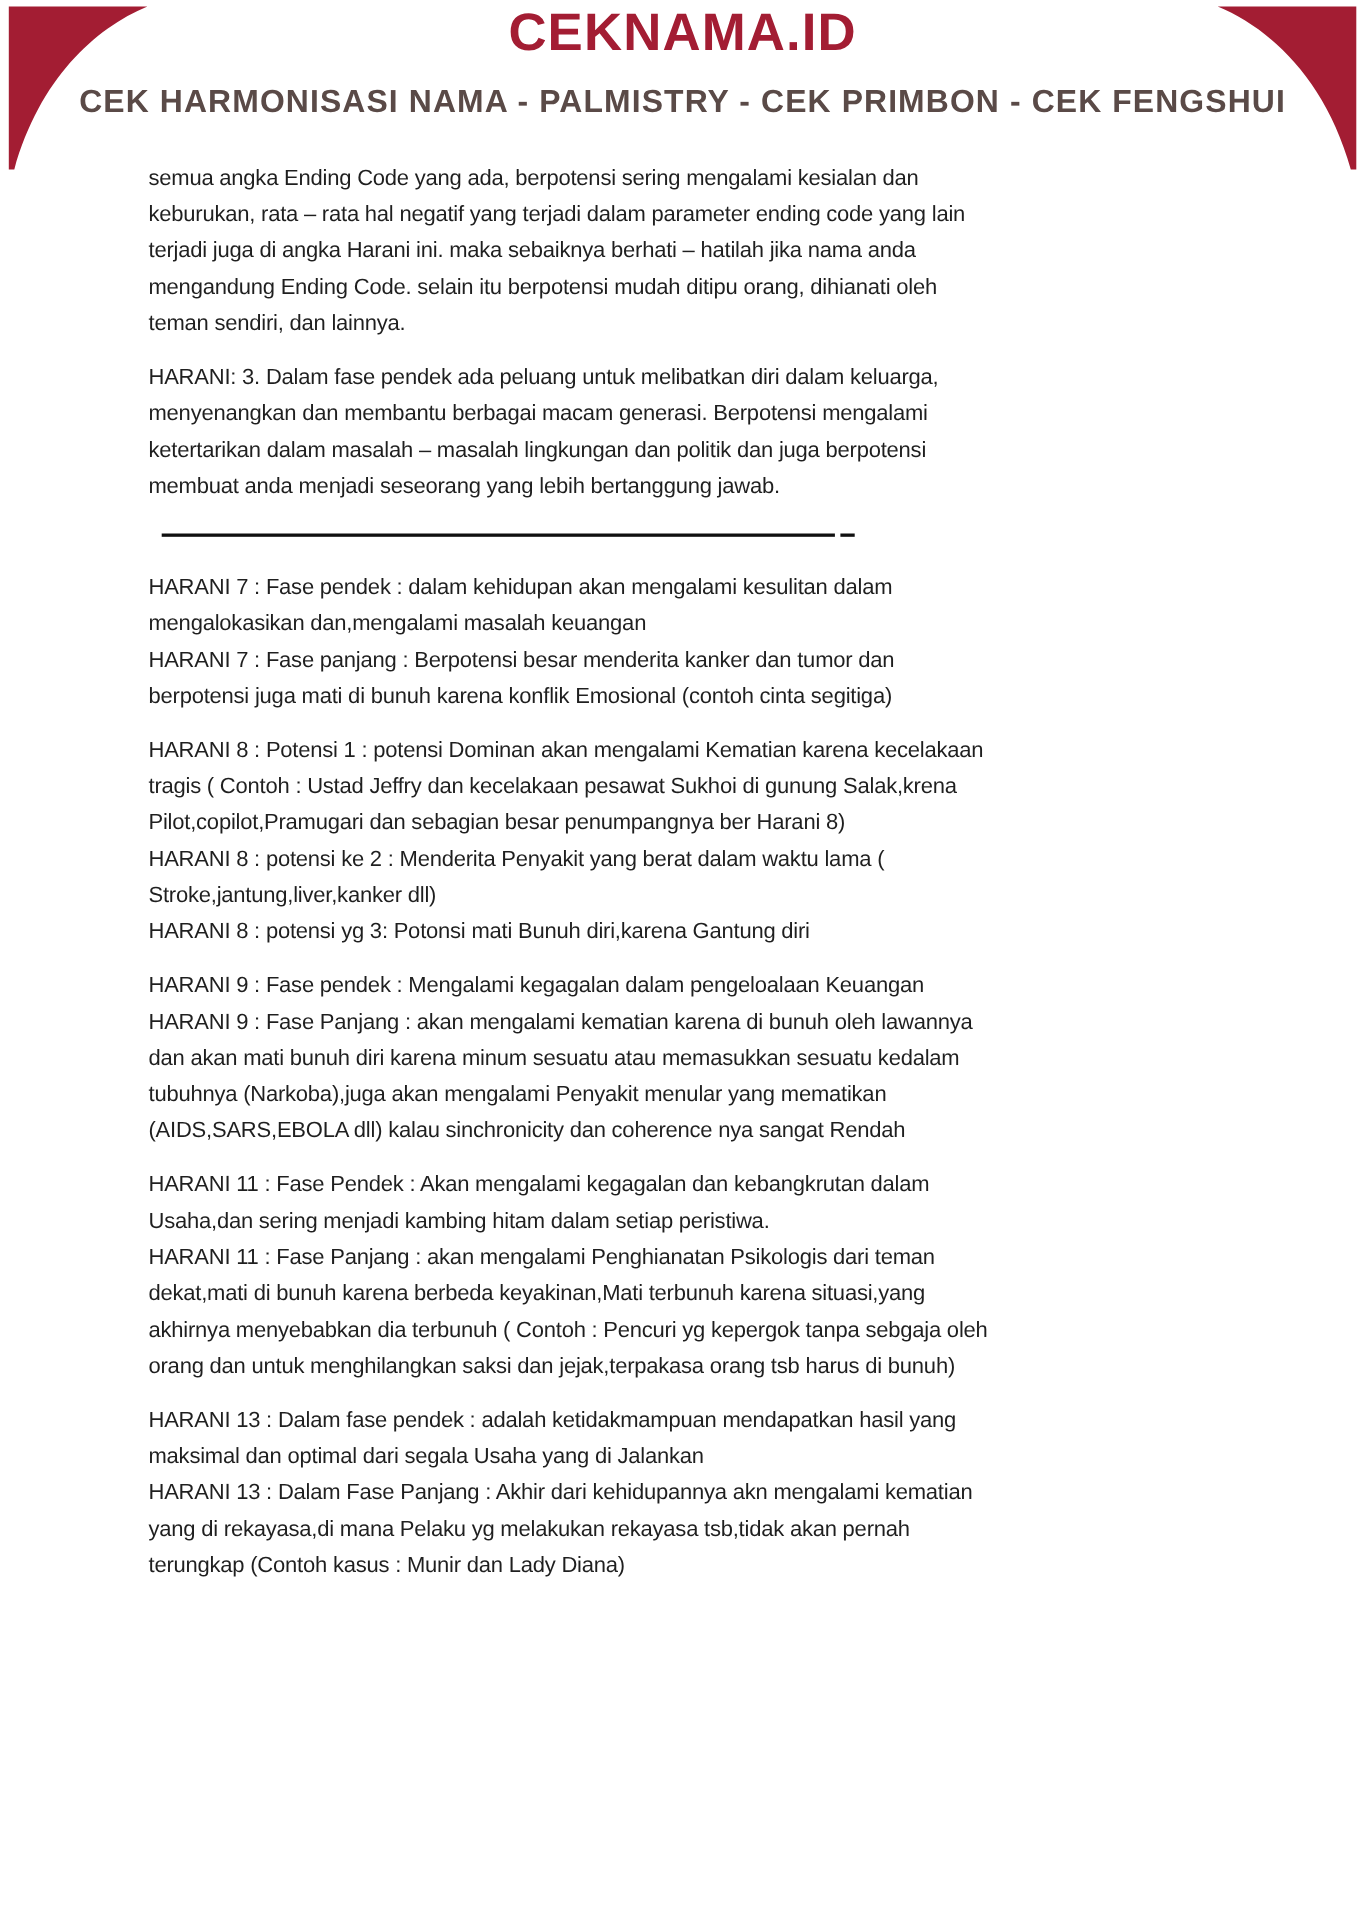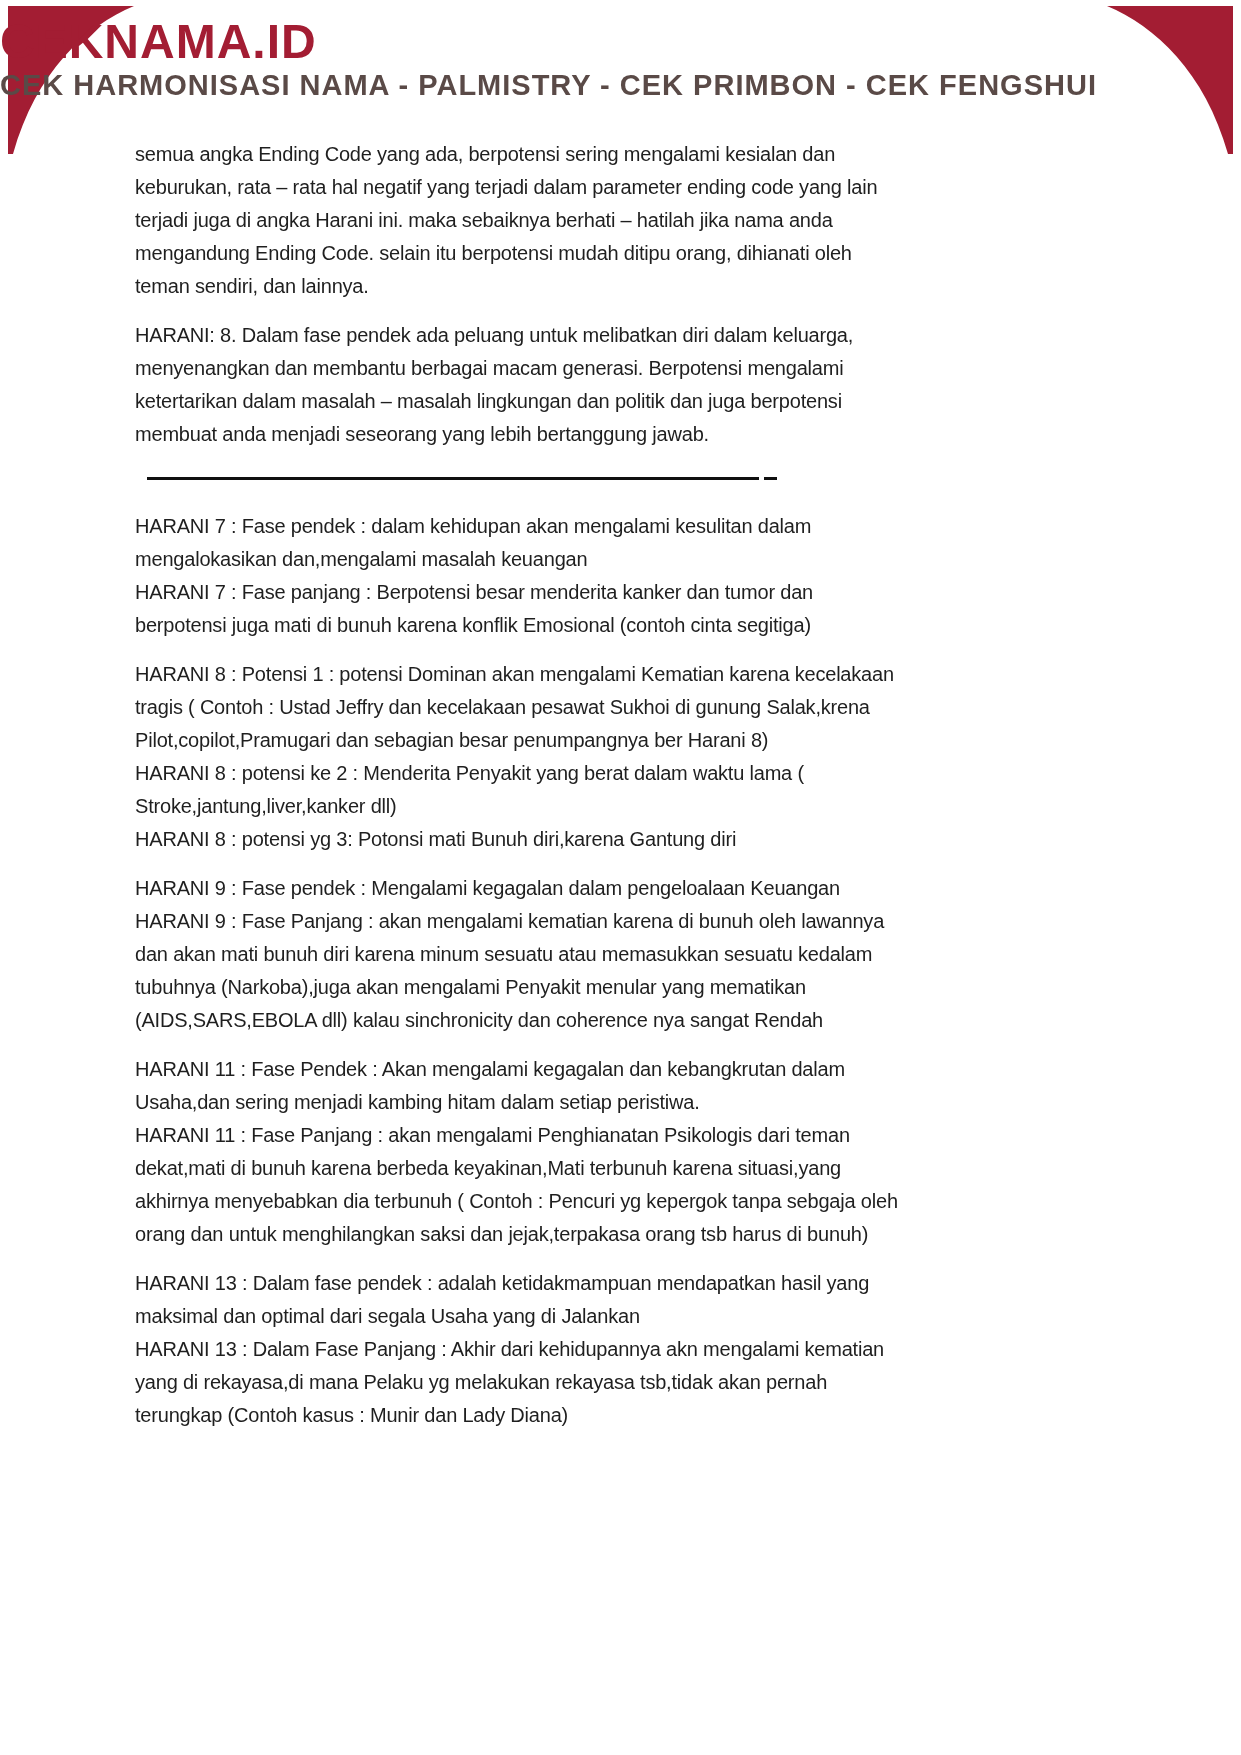--- a/index.html
+++ b/index.html
@@ -17,32 +17,32 @@
   }
   .corner {
     position: absolute;
     top: 0;
   }
   .corner.left  { left: 0; }
   .corner.right { right: 0; }
 
   header {
     position: relative;
-    padding-top: 18px;
-    text-align: left;
+    padding-top: 6px;
+    text-align: center;
   }
   .logo {
     font-size: 48px;
     line-height: 48px;
     font-weight: bold;
     letter-spacing: 1px;
     color: #A31D33;
   }
   .tagline {
-    margin-top: 4px;
+    margin-top: 24px;
     font-size: 29px;
     line-height: 30px;
     font-weight: bold;
     letter-spacing: 1px;
     color: #5A4A47;
   }
 
   main.body {
     margin: 38px 120px 0 135px;
     width: 975px;
@@ -91,21 +91,21 @@
     <div class="tagline">CEK HARMONISASI NAMA - PALMISTRY - CEK PRIMBON - CEK FENGSHUI</div>
   </header>
 
   <main class="body">
     <p>semua angka Ending Code yang ada, berpotensi sering mengalami kesialan dan
 keburukan, rata – rata hal negatif yang terjadi dalam parameter ending code yang lain
 terjadi juga di angka Harani  ini. maka sebaiknya berhati – hatilah jika nama anda
 mengandung Ending Code. selain itu berpotensi mudah ditipu orang, dihianati oleh
 teman sendiri, dan lainnya.</p>
 
-    <p>HARANI: 8. Dalam fase pendek ada peluang untuk melibatkan diri dalam keluarga,
+    <p>HARANI: 3. Dalam fase pendek ada peluang untuk melibatkan diri dalam keluarga,
 menyenangkan dan membantu berbagai macam generasi. Berpotensi mengalami
 ketertarikan dalam masalah – masalah lingkungan dan politik dan juga berpotensi
 membuat anda menjadi seseorang yang lebih bertanggung jawab.</p>
 
 
     <div class="separator">
       <span class="sep-line"></span>
       <span class="sep-dash"></span>
     </div>
 

